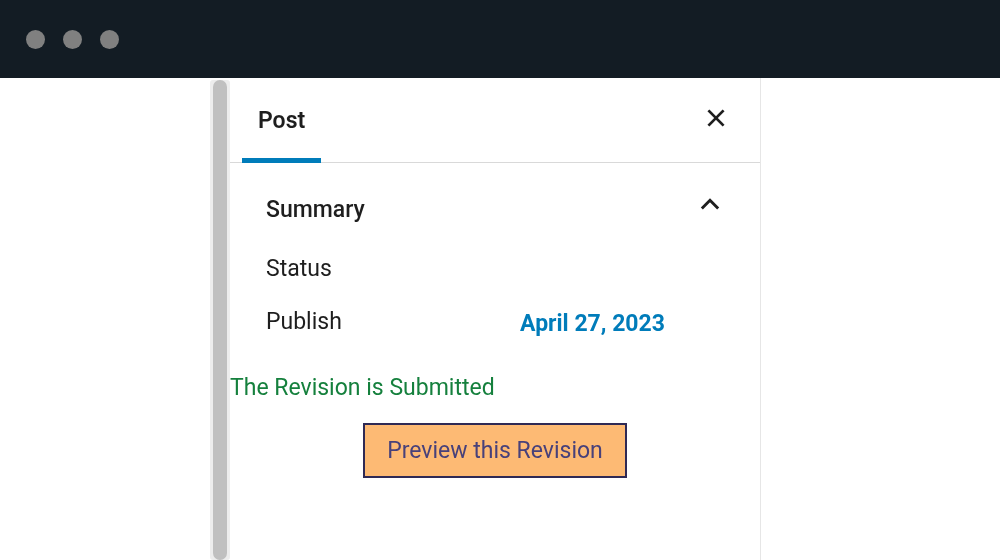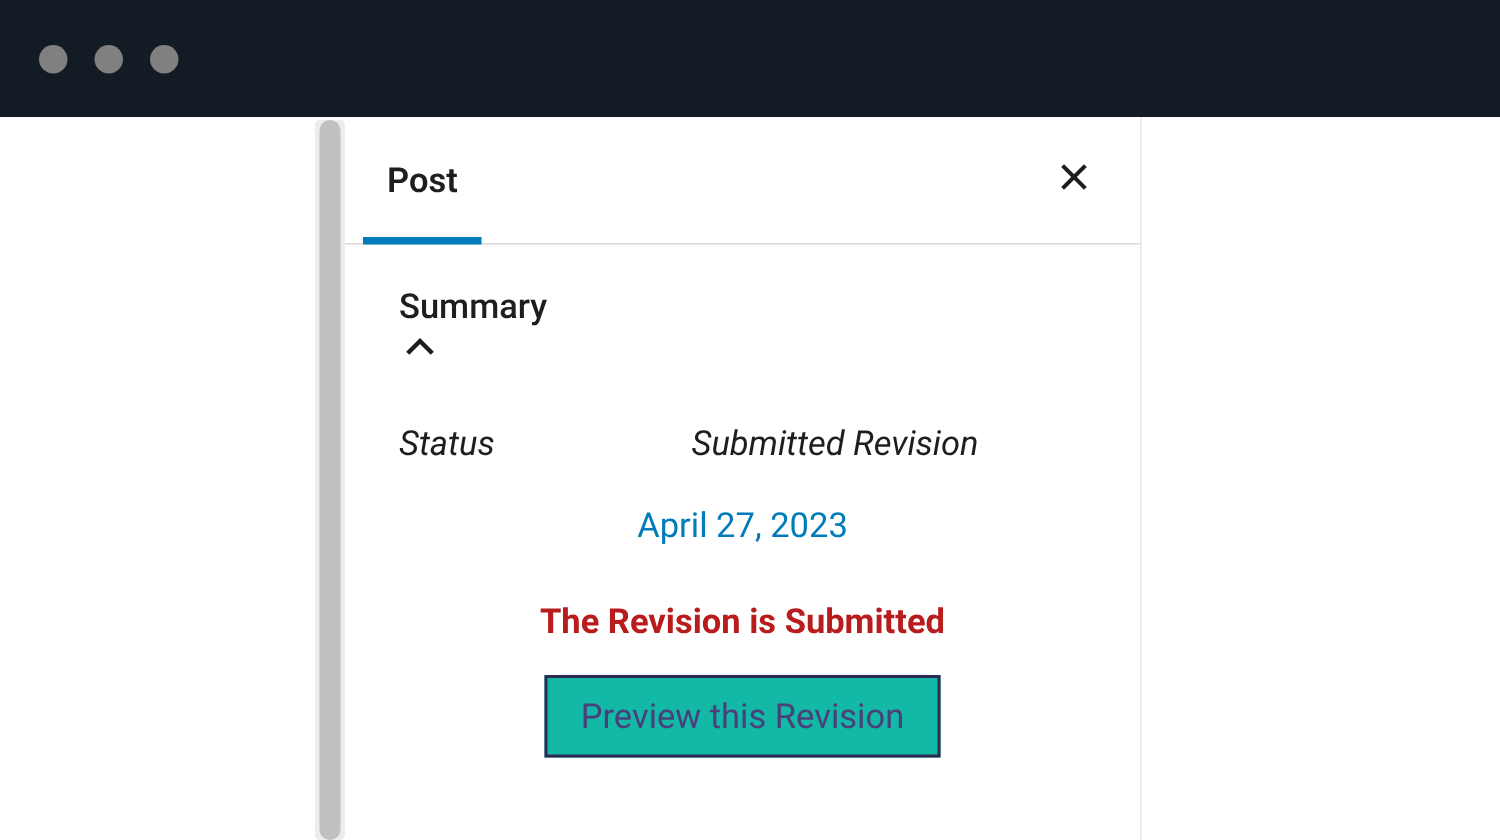--- a/index.html
+++ b/index.html
@@ -101,79 +101,76 @@
       align-items: center;
       justify-content: center;
       cursor: pointer;
     }
     .close-btn svg {
       width: 26px;
       height: 26px;
     }
     .section-header {
       display: flex;
-      align-items: flex-start;
+      align-items: flex-end;
       justify-content: space-between;
       padding: 28px 36px 22px 36px;
       cursor: pointer;
-      flex-direction: column;
     }
     .section-title {
       font-size: 23px;
       font-weight: 500;
       color: #1e1e1e;
     }
     .chevron svg {
       width: 28px;
       height: 28px;
     }
     .field-row {
       display: flex;
       padding: 10px 36px;
       font-size: 23px;
-      font-style: italic;
     }
     .field-label {
       width: 195px;
       color: #1e1e1e;
       font-weight: 400;
     }
     .field-value {
       flex: 1;
       color: #1e1e1e;
       font-weight: 400;
     }
     .publish-row {
       display: flex;
       padding: 16px 36px 10px 36px;
       font-size: 23px;
     }
     .publish-date {
       flex: 1;
       color: #007cba;
+      font-weight: 700;
+      text-align: center;
+      cursor: pointer;
+      line-height: 1.4;
+    }
+    .revision-status {
+      font-size: 23px;
       font-weight: 400;
-      text-align: center;
-      cursor: pointer;
-      line-height: 1.4;
-    }
-    .revision-status {
-      text-align: center;
-      font-size: 23px;
-      font-weight: 700;
-      color: #b91c1c;
+      color: #15803d;
       padding: 24px 0 16px 0;
     }
     .preview-row {
       display: flex;
       justify-content: center;
       padding: 6px 0;
     }
     .preview-btn {
       border: 2px solid #2f2a55;
-      background: #14b8a6;
+      background: #fdba74;
       color: #48417a;
       font-size: 23px;
       padding: 12px 22px;
       cursor: pointer;
       font-family: inherit;
     }
   </style>
 </head>
 <body>
 
@@ -210,24 +207,24 @@
       <span class="section-title">Summary</span>
       <span class="chevron">
         <svg viewBox="0 0 24 24" fill="none" stroke="#1e1e1e" stroke-width="2.5">
           <polyline points="5,15 12,8 19,15"></polyline>
         </svg>
       </span>
     </div>
 
     <div class="field-row">
       <div class="field-label">Status</div>
-      <div class="field-value">Submitted Revision</div>
     </div>
 
     <div class="publish-row">
+      <div class="field-label">Publish</div>
       <div class="publish-date">
         <span>April 27, 2023</span><br>
       </div>
     </div>
 
     <div class="revision-status">The Revision is Submitted</div>
 
     <div class="preview-row">
       <button class="preview-btn">
         <span>Preview this Revision</span>

